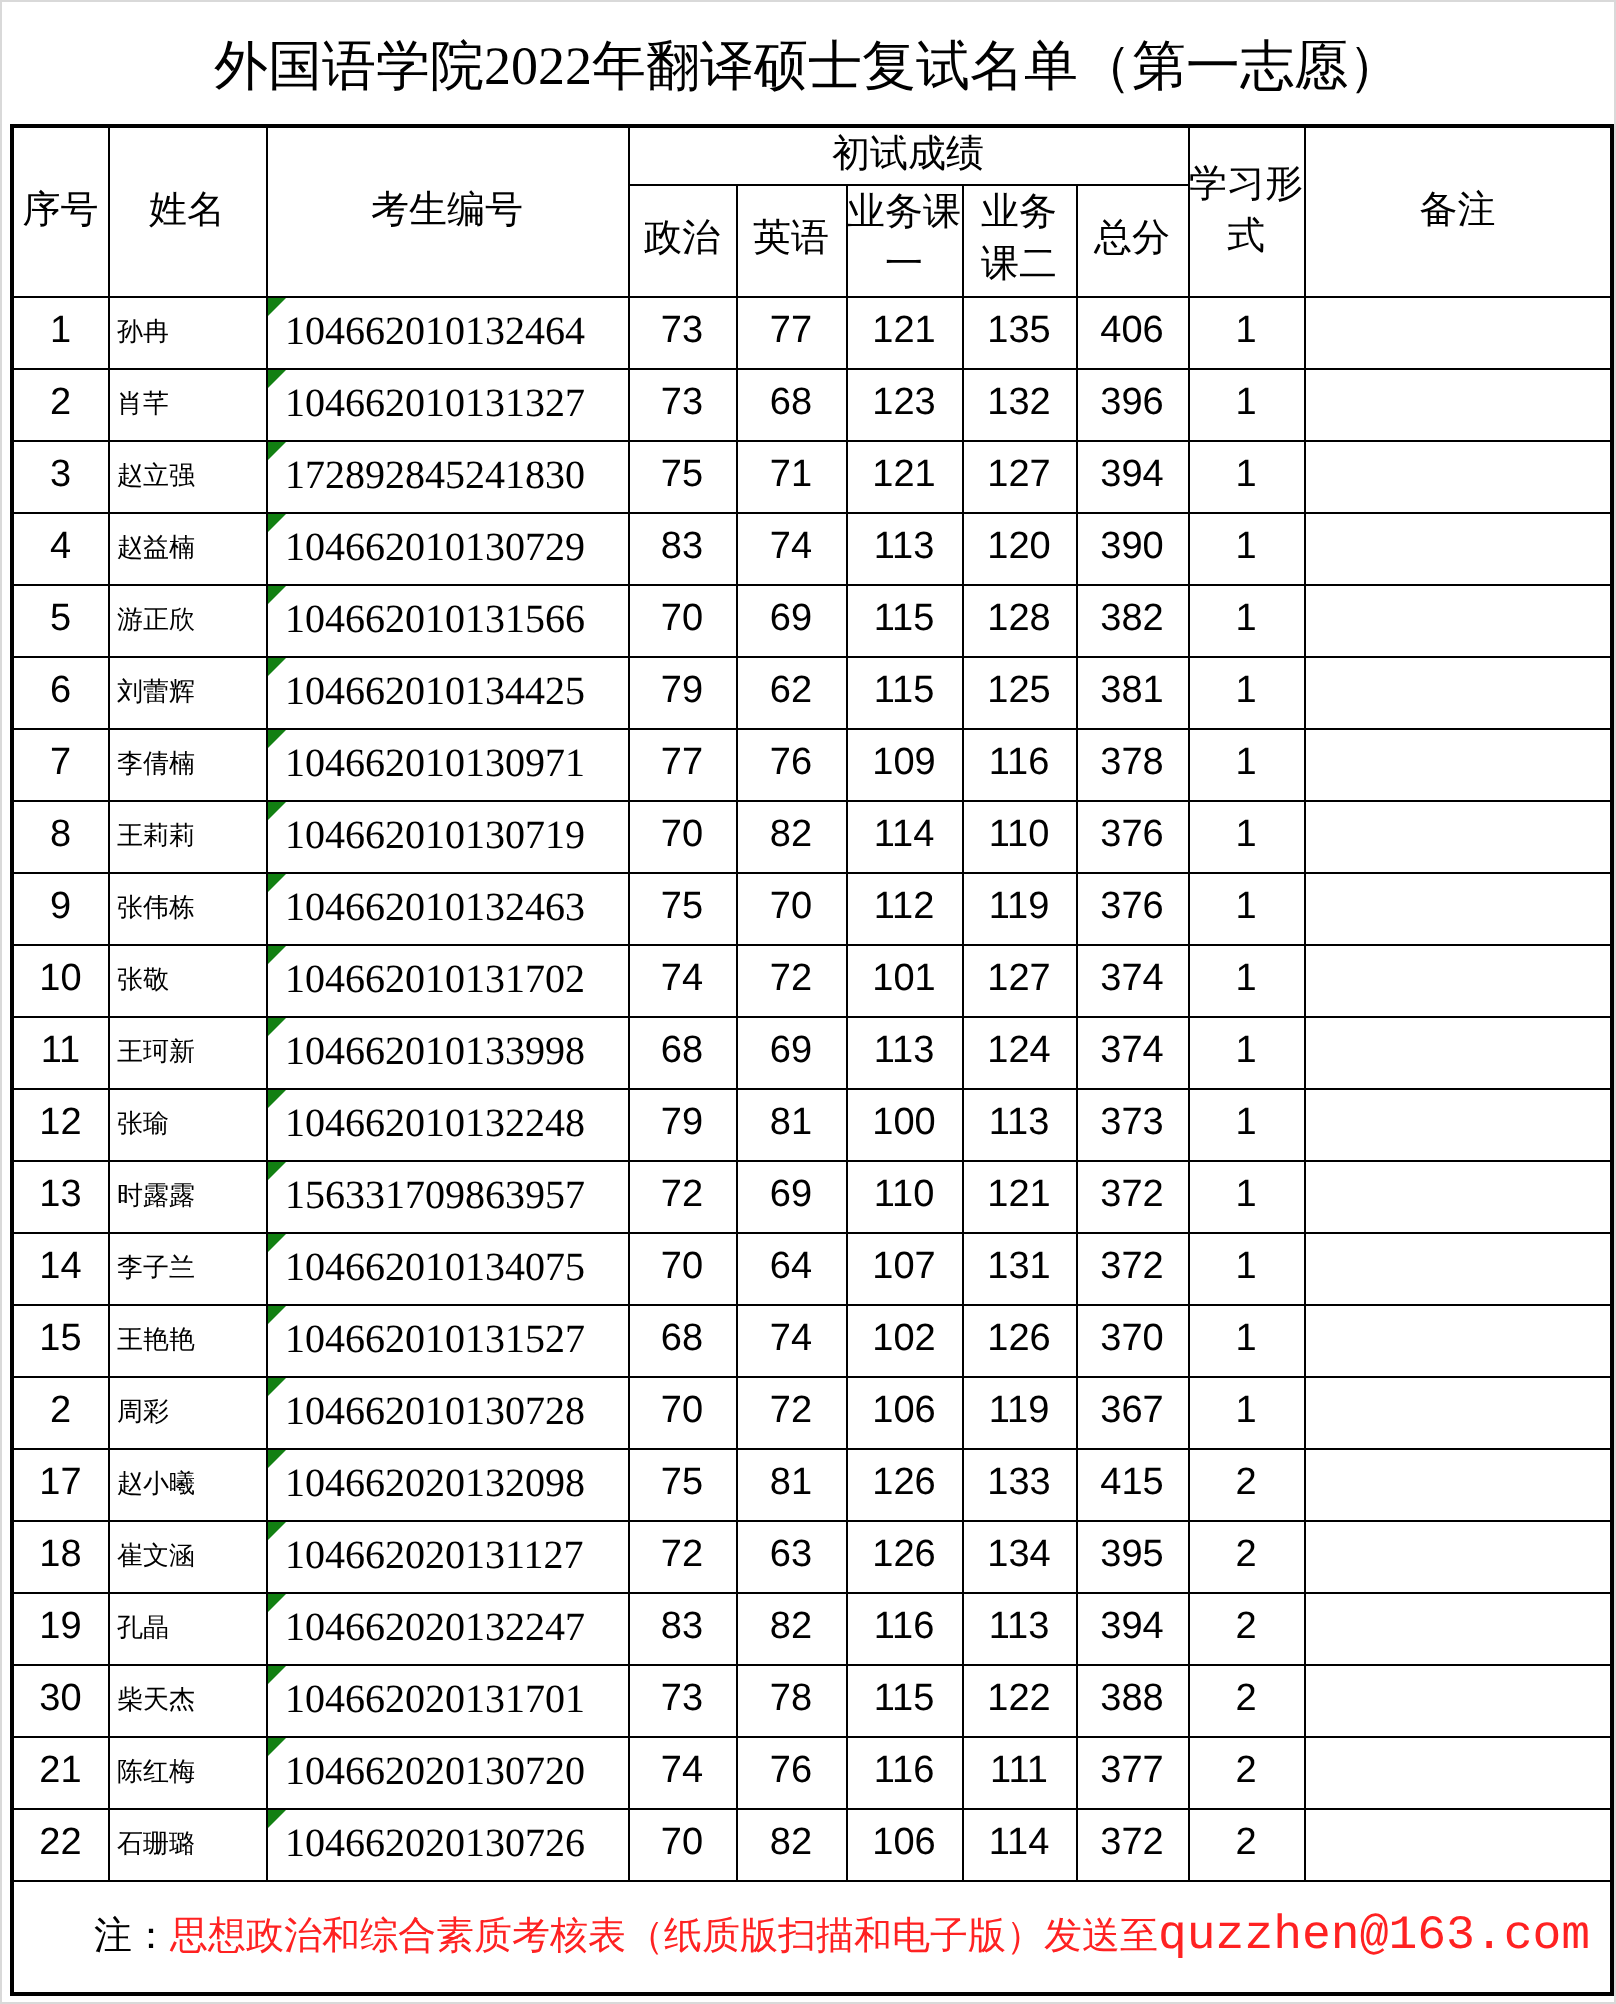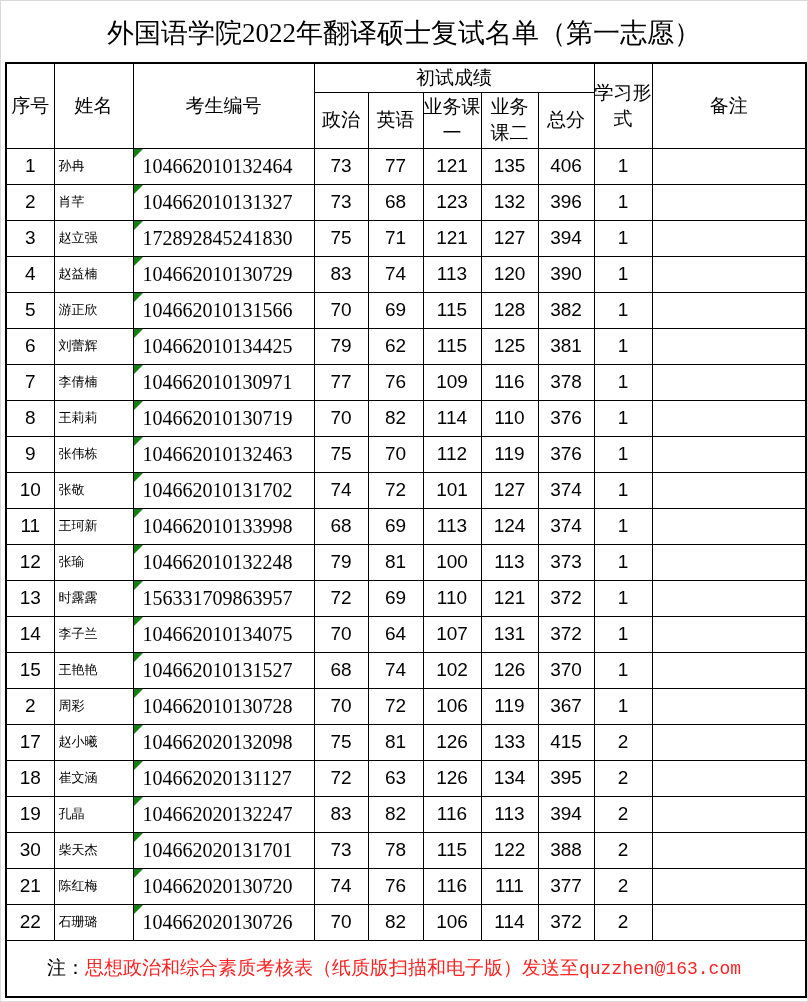--- a/index.html
+++ b/index.html
@@ -79,21 +79,21 @@
   td.c-remark { background: #fff; }
   tr.note-row { height: 57px; }
   tr.note-row td {
     vertical-align: middle;
     padding-left: 40px;
     font-size: 19px;
     white-space: nowrap;
   }
   .note-prefix { color: #000; }
   .note-red { color: var(--note-red, #ff2222); }
-  .note-email { color: var(--note-red, #ff2222); font-family: "Liberation Mono", monospace; font-size: 18px; }
+  .note-email { color: var(--note-red, #ff2222); font-family: "Liberation Mono", monospace; font-size: 24px; }
 </style>
 </head>
 <body>
 
 <div class="title">外国语学院2022年翻译硕士复试名单（第一志愿）</div>
 
 <table class="roster">
   <colgroup>
     <col style="width:48px">
     <col style="width:79px">

